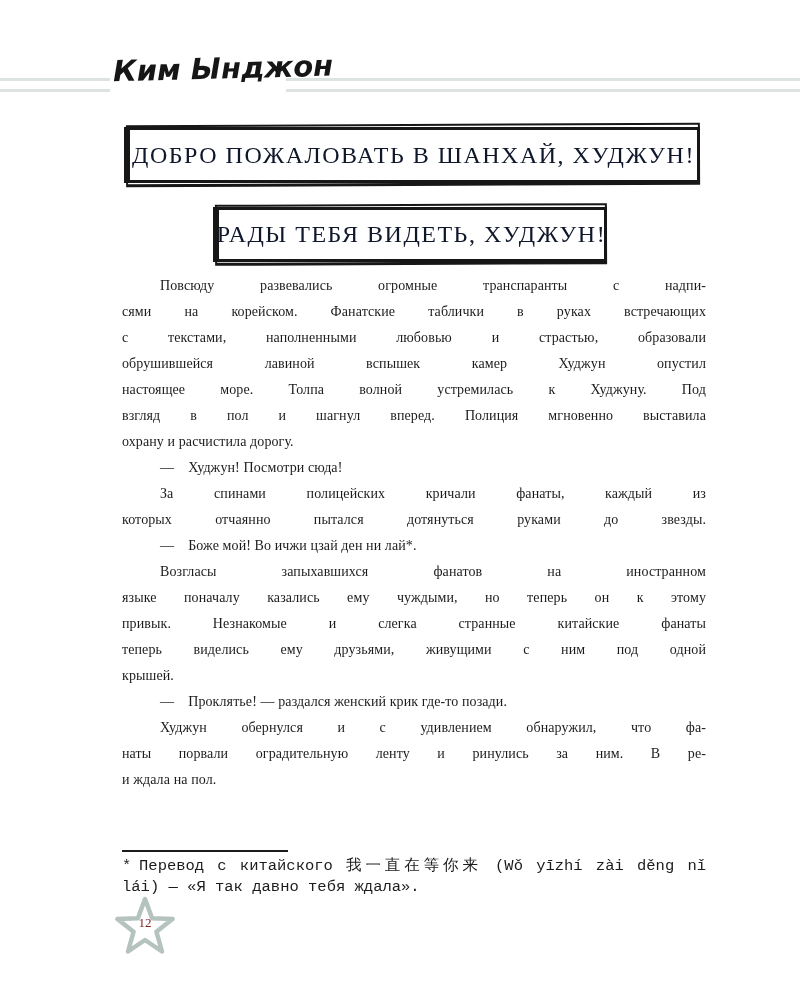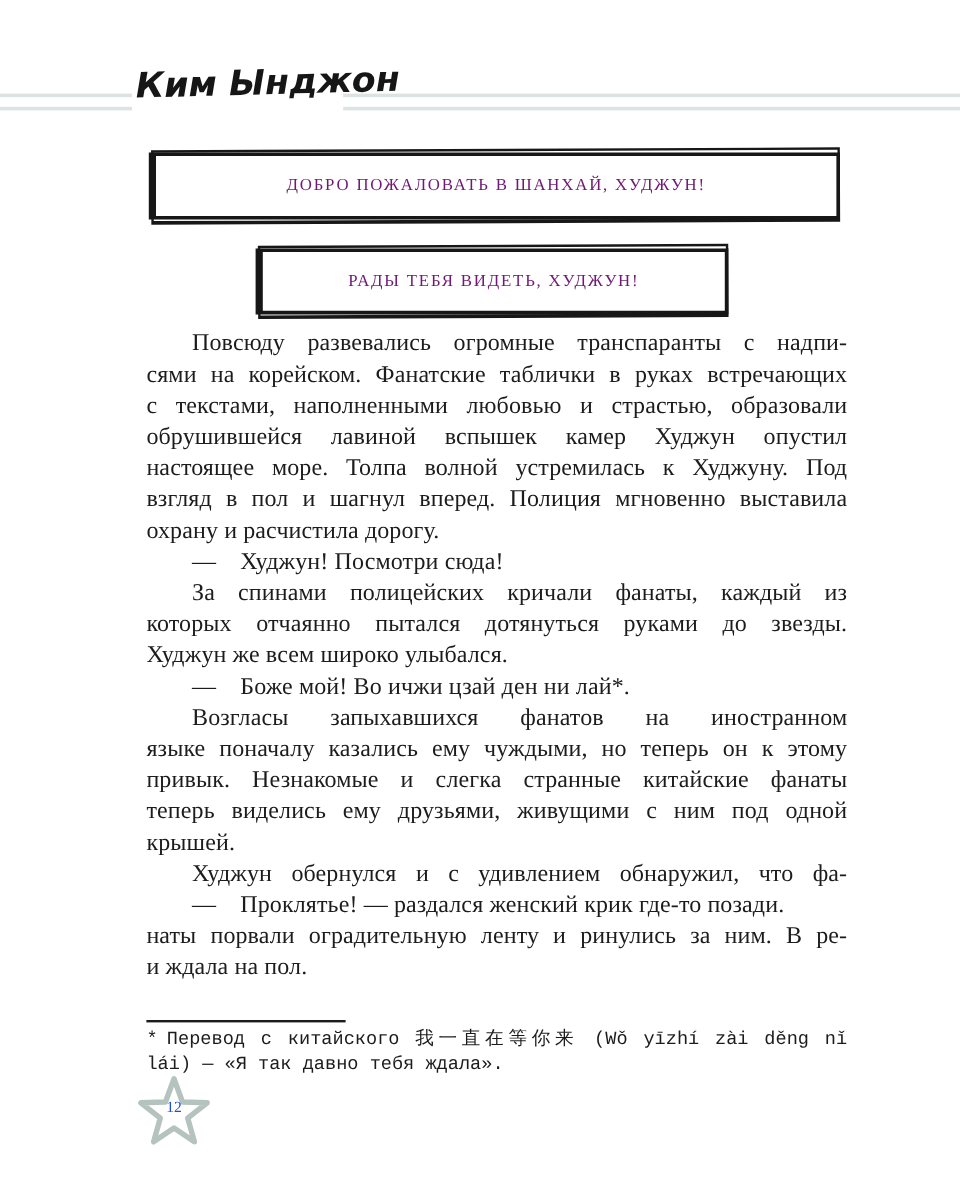--- a/index.html
+++ b/index.html
@@ -43,47 +43,47 @@
     border-top:2px solid var(--banner-border);
     border-bottom:3px solid var(--banner-border);
     border-left:2px solid var(--banner-border);
     border-right:2px solid var(--banner-border);
     transform:rotate(-0.25deg);
     pointer-events:none;
   }
   .banner-1{left:124px;top:127px;width:576px;height:56px;}
   .banner-2{left:213px;top:207px;width:394px;height:55px;}
   .banner-text{
-    font-size:14px;letter-spacing:1.5px;color:#701a75;
+    font-size:24px;letter-spacing:1.5px;color:#0f172a;
     white-space:nowrap;
     font-family:Liberation Serif, serif;
   }
   
   .body-text{
     position:absolute;left:122px;top:273px;width:584px;
-    font-size:20px;line-height:26px;letter-spacing:0.1px;
+    font-size:14px;line-height:26px;letter-spacing:0.1px;
   }
   .line{text-align:left;}
   .line.just{text-align:justify;text-align-last:justify;}
   .line.first{text-indent:38px;}
   
   .footnote-sep{
     position:absolute;left:122px;top:850px;width:166px;height:2px;
     background:#1b1b1b;
   }
   .footnote{
     position:absolute;left:122px;top:856px;width:584px;
     font-size:15.5px;line-height:21px;font-family:Liberation Mono, monospace;
   }
   
   .page-star{position:absolute;left:112px;top:893px;width:66px;height:64px;}
   .page-star svg{display:block;}
   .page-num{
     position:absolute;left:0;top:22px;width:66px;
-    text-align:center;font-size:13px;color:#1d4ed8;
+    text-align:center;font-size:13px;color:#7f1d1d;
     font-family:"Liberation Serif","DejaVu Serif",serif;
   }
 </style>
 </head>
 <body>
 
 <div class="page">
 
   <div class="hline hl-l1"></div>
   <div class="hline hl-l2"></div>
@@ -104,29 +104,28 @@
       <div class="line first just">Повсюду развевались огромные транспаранты с надпи-</div>
       <div class="line just">сями на корейском. Фанатские таблички в руках встречающих</div>
       <div class="line just">с текстами, наполненными любовью и страстью, образовали</div>
       <div class="line just">обрушившейся лавиной вспышек камер Худжун опустил</div>
       <div class="line just">настоящее море. Толпа волной устремилась к Худжуну. Под</div>
       <div class="line just">взгляд в пол и шагнул вперед. Полиция мгновенно выставила</div>
       <div class="line">охрану и расчистила дорогу.</div>
       <div class="line first">— Худжун! Посмотри сюда!</div>
       <div class="line first just">За спинами полицейских кричали фанаты, каждый из</div>
       <div class="line just">которых отчаянно пытался дотянуться руками до звезды.</div>
-      <div class="line">Худжун же всем широко улыбался.</div>
       <div class="line first">— Боже мой! Во ичжи цзай ден ни лай*.</div>
       <div class="line first just">Возгласы запыхавшихся фанатов на иностранном</div>
       <div class="line just">языке поначалу казались ему чуждыми, но теперь он к этому</div>
       <div class="line just">привык. Незнакомые и слегка странные китайские фанаты</div>
       <div class="line just">теперь виделись ему друзьями, живущими с ним под одной</div>
       <div class="line">крышей.</div>
+      <div class="line first">— Проклятье! — раздался женский крик где-то позади.</div>
       <div class="line first just">Худжун обернулся и с удивлением обнаружил, что фа-</div>
-      <div class="line first">— Проклятье! — раздался женский крик где-то позади.</div>
       <div class="line just">наты порвали оградительную ленту и ринулись за ним. В ре-</div>
       <div class="line">и ждала на пол.</div>
     </div>
 
   <div class="footnote-sep"></div>
   <div class="footnote">
       <div class="line just">* Перевод с китайского 我一直在等你来 (Wǒ yīzhí zài děng nǐ</div>
       <div class="line">lái) — «Я так давно тебя ждала».</div>
     </div>
 

